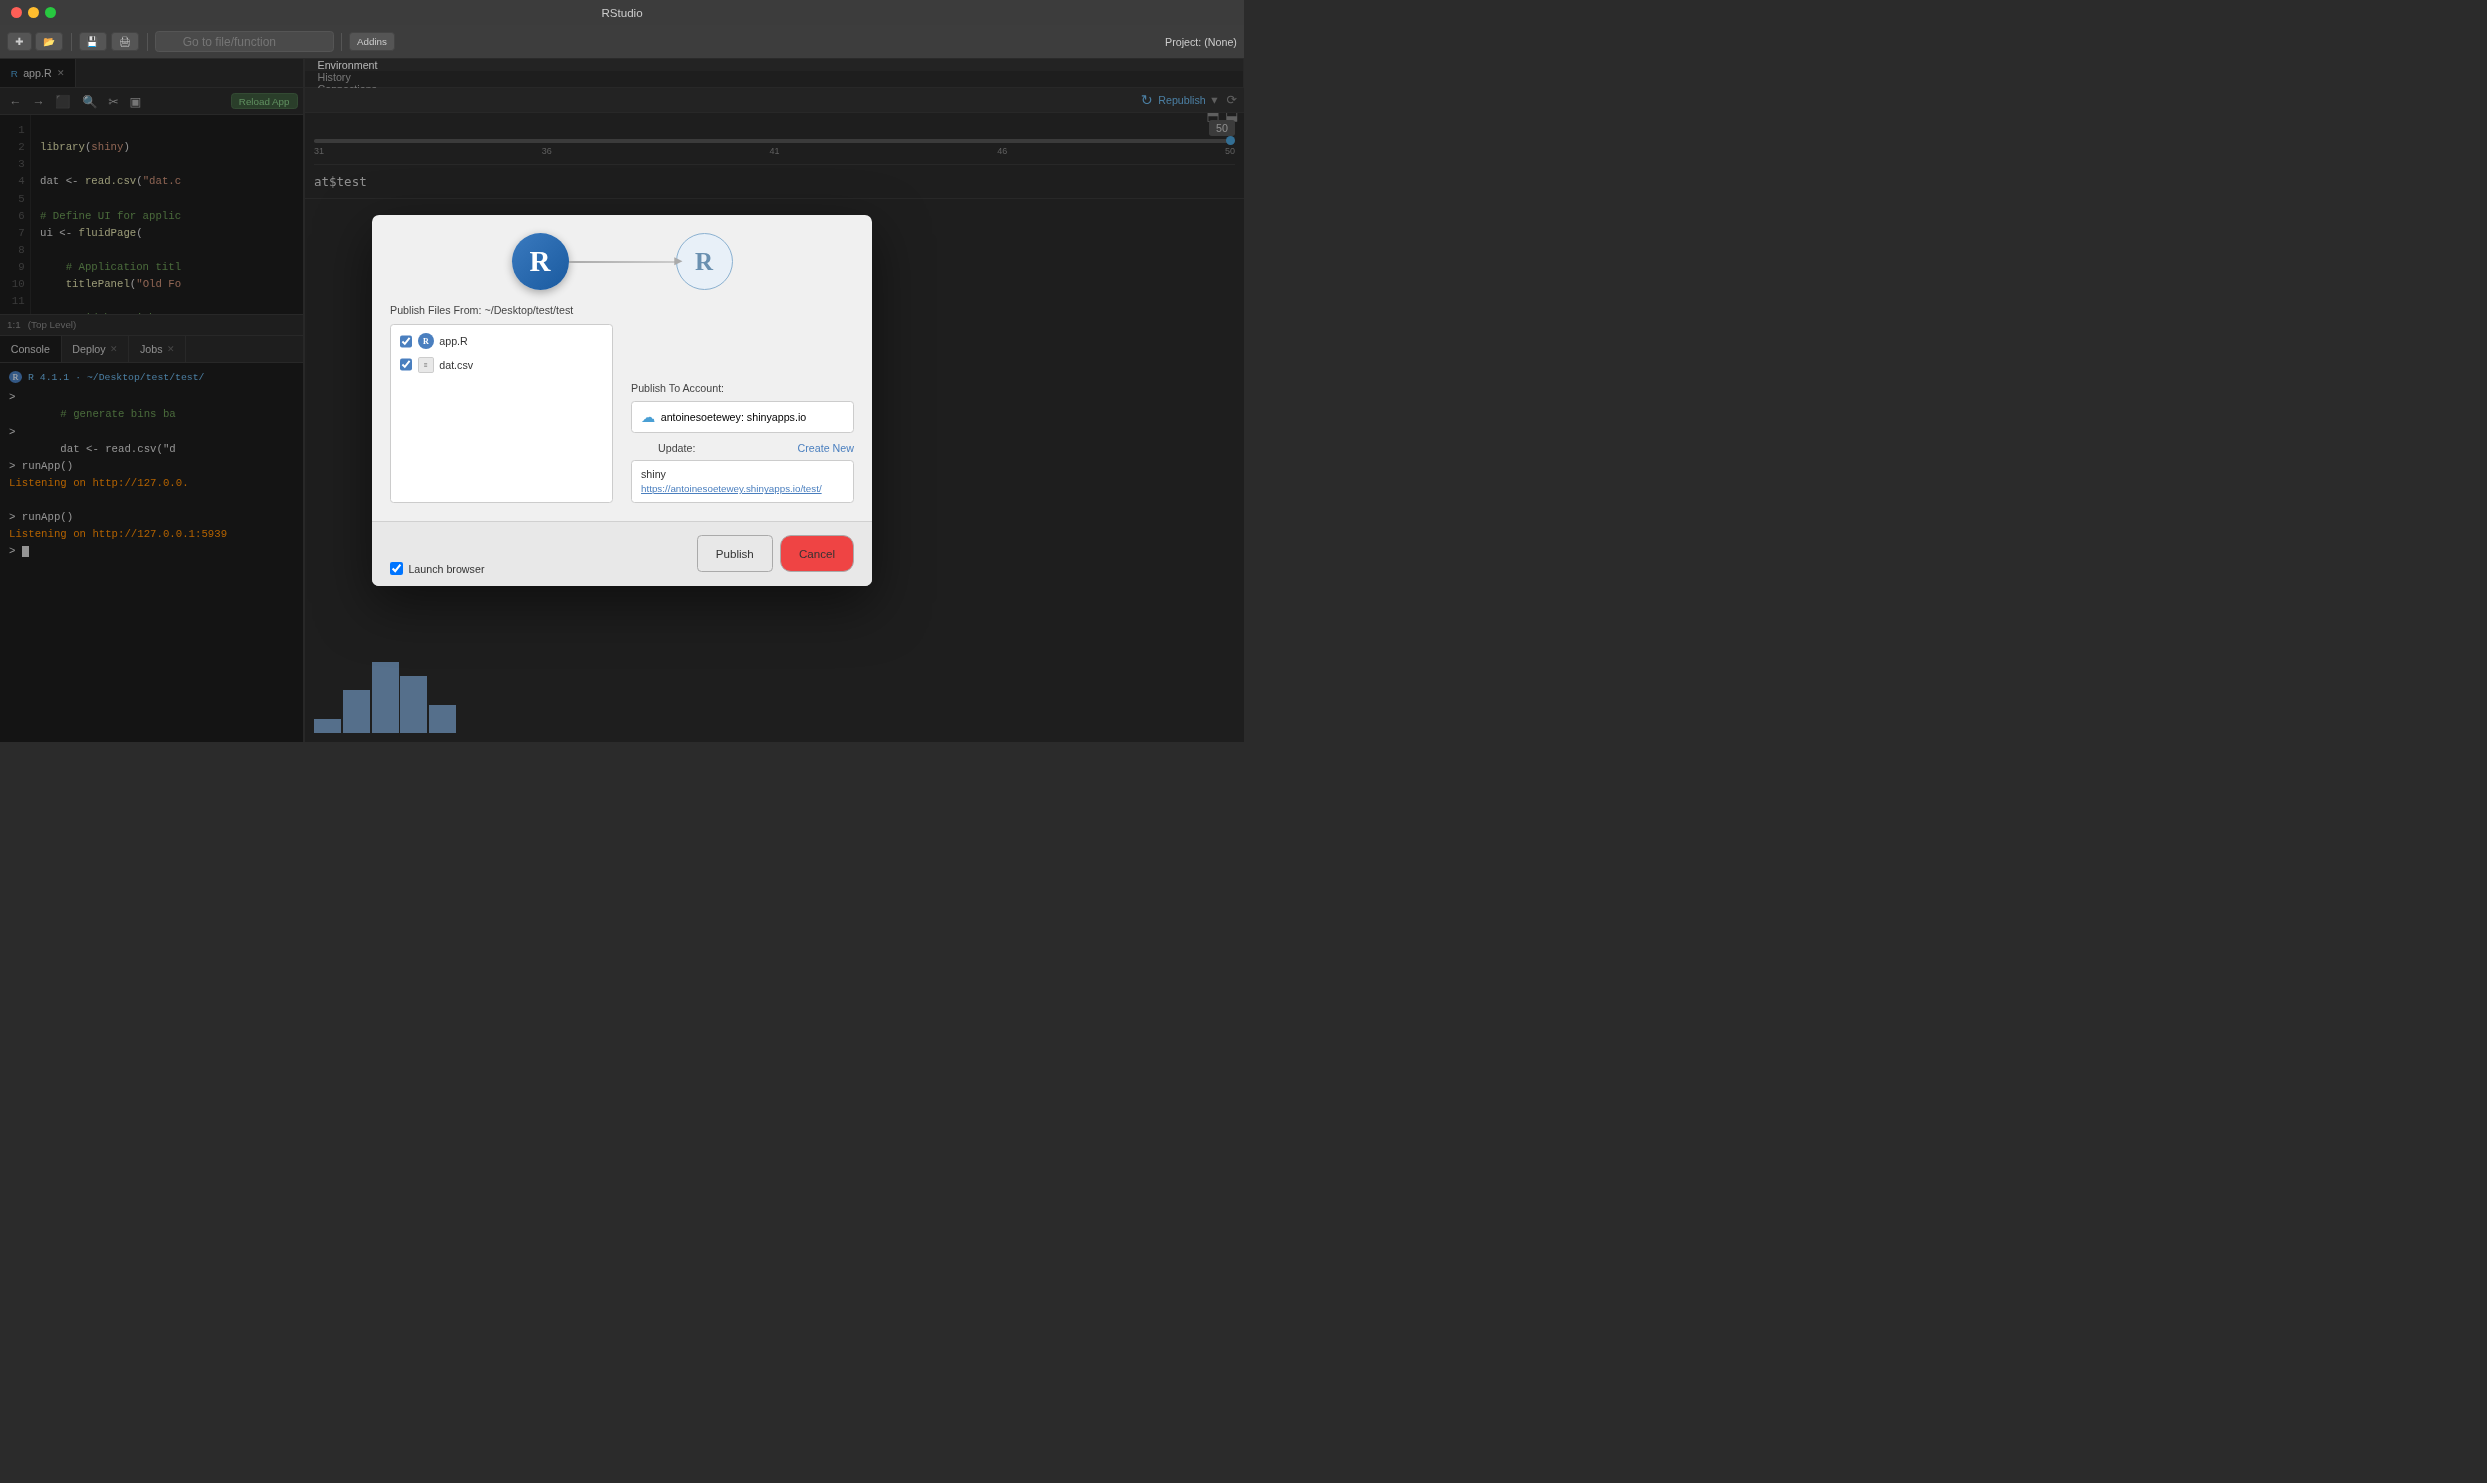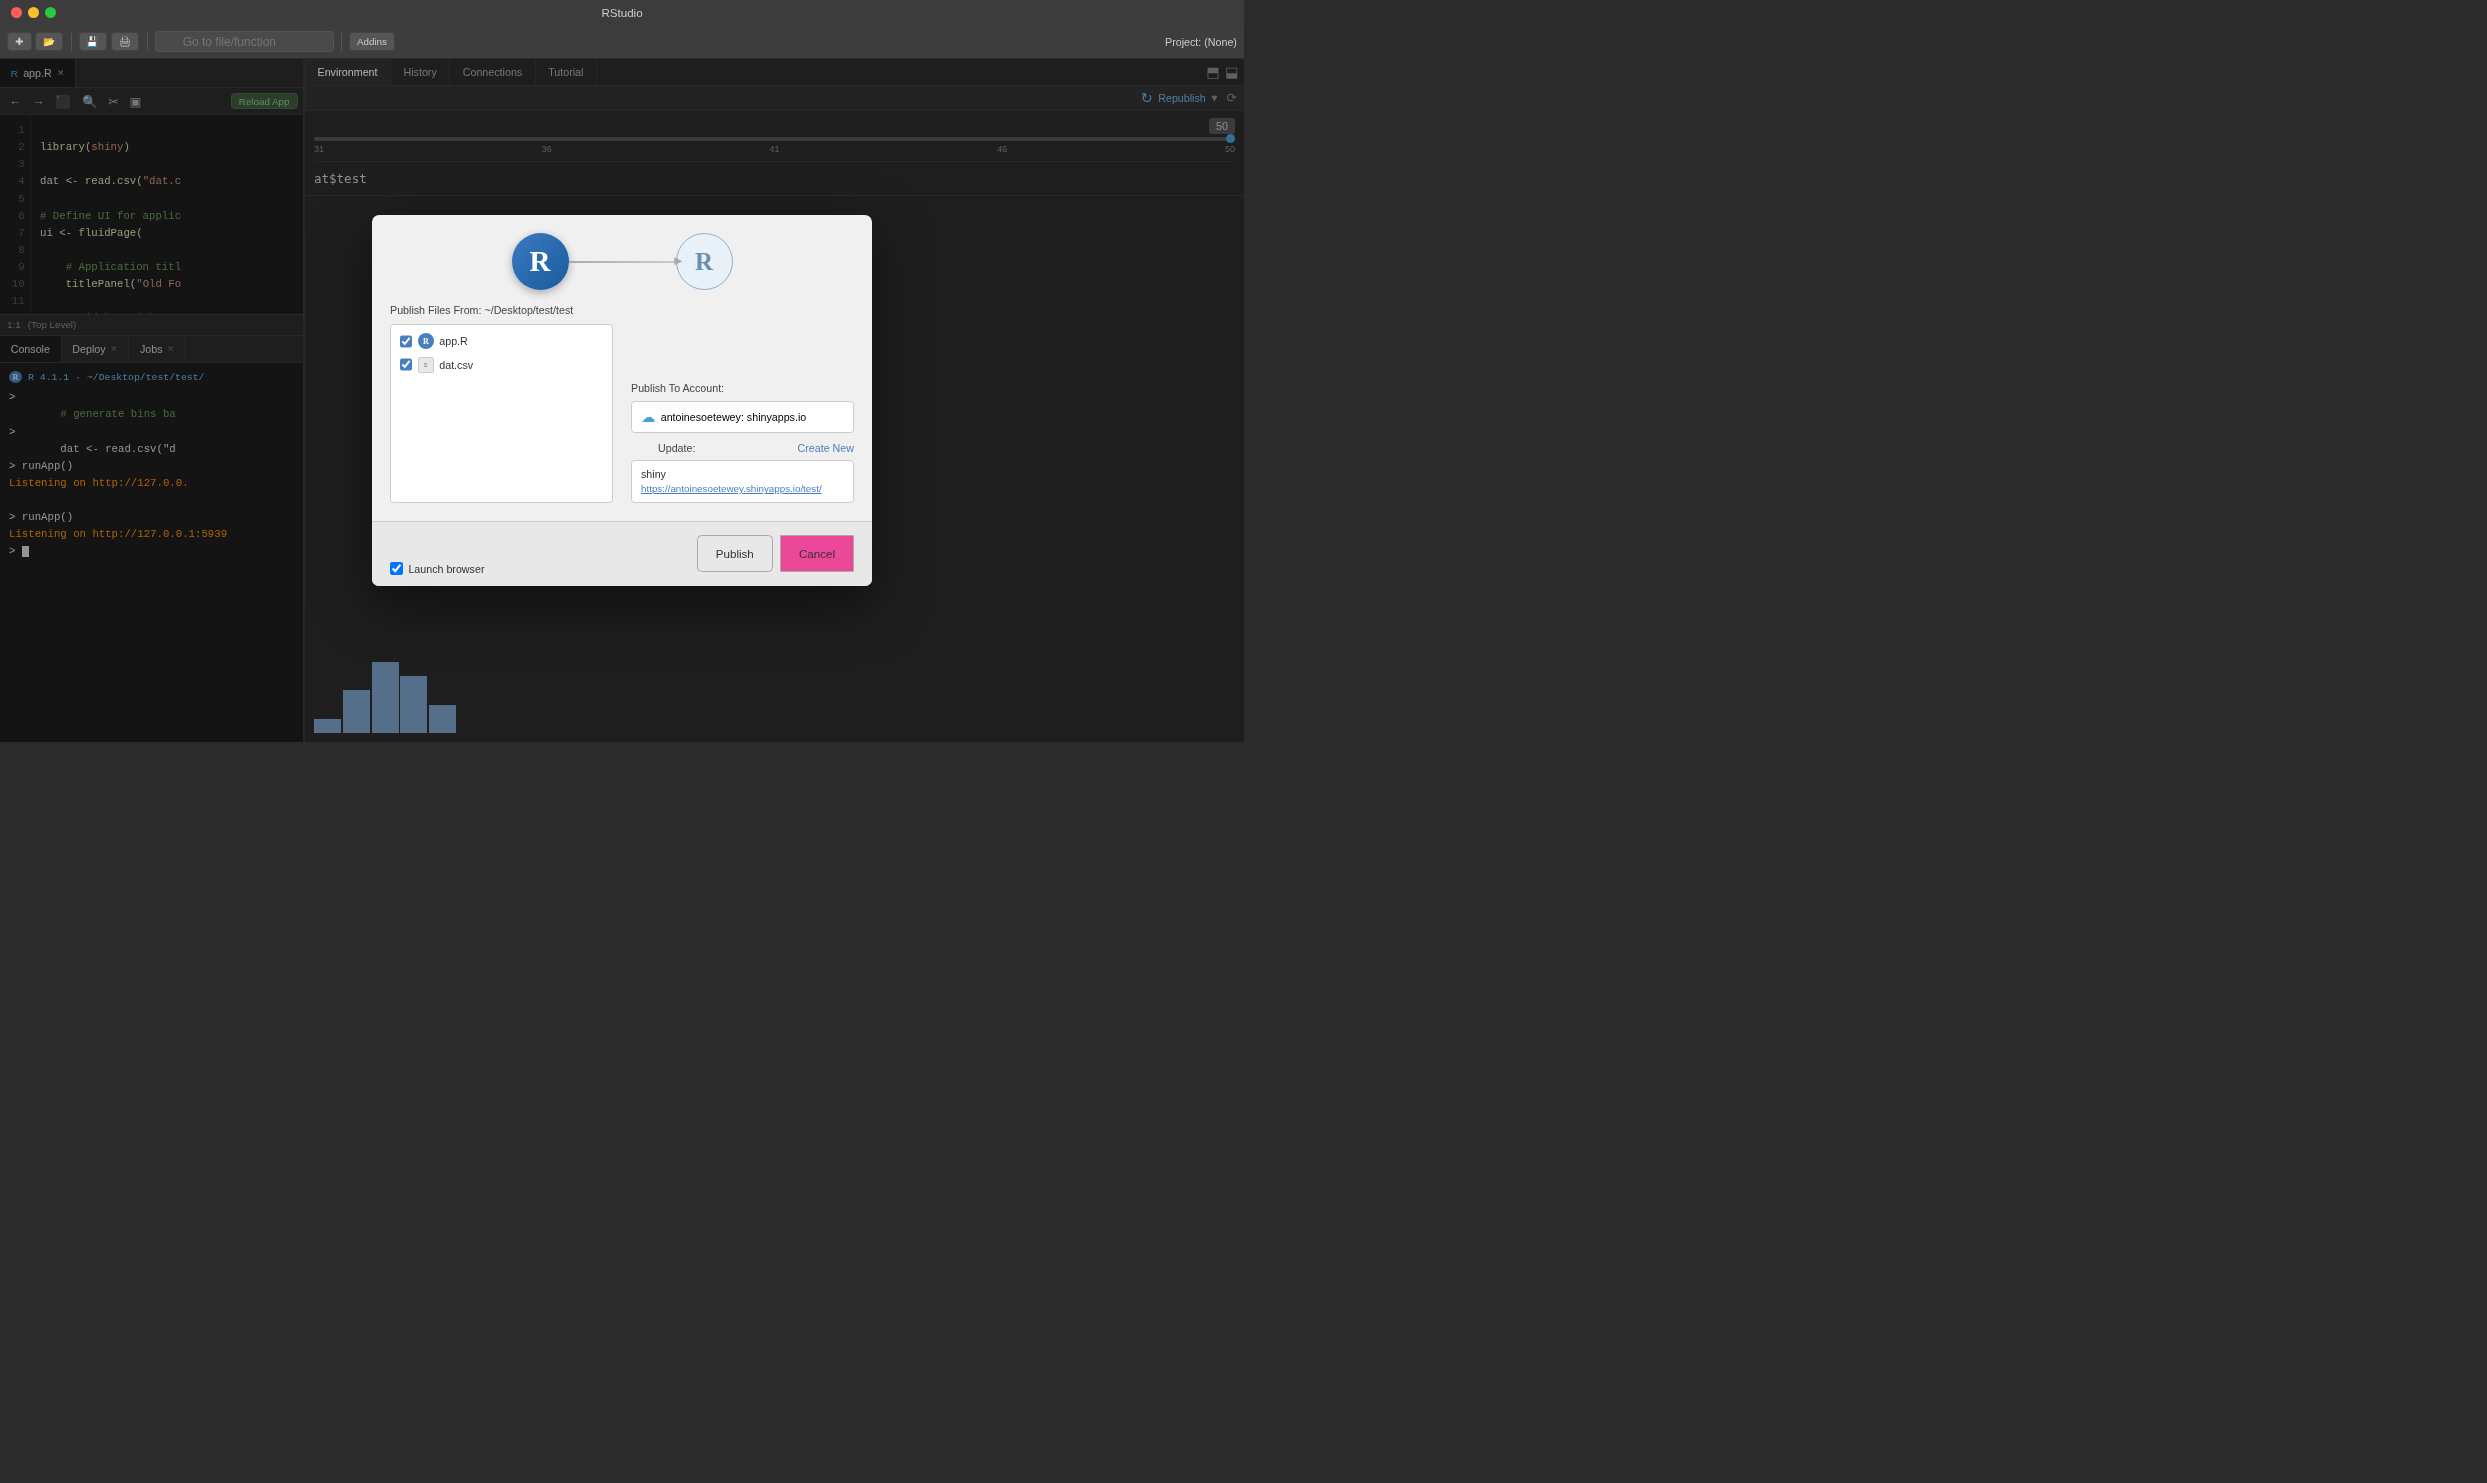--- a/index.html
+++ b/index.html
@@ -244,20 +244,21 @@
       display: flex;
       flex-direction: column;
       border-left: 0.9px solid #3a3a3a;
     }
     .right-tabs {
       background: #2b2b2b;
       height: 29px;
       display: flex;
       align-items: stretch;
       border-bottom: 0.9px solid #3a3a3a;
+      flex-direction: column;
     }
     .right-tab {
       display: flex;
       align-items: center;
       padding: 0 12.5px;
       color: #aaa;
       font-size: 10.7px;
       cursor: pointer;
       border-right: 0.9px solid #3a3a3a;
     }
@@ -510,23 +511,23 @@
       background: #e8e8e8;
       border: 0.9px solid #aaa;
       border-radius: 4.5px;
       padding: 5.4px 18px;
       font-size: 11.6px;
       color: #333;
       cursor: pointer;
       font-weight: 500;
     }
     .btn-cancel {
-      background: #ec4899;
+      background: #ef4444;
       border: 0.9px solid #aaa;
-      border-radius: 1px;
+      border-radius: 11px;
       padding: 11px 18px;
       font-size: 11.6px;
       color: #333;
       cursor: pointer;
     }
     .c-orange { color: #ce9178; }
     .c-green { color: #6a9955; }
     .c-yellow { color: #dcdcaa; }
 
     

